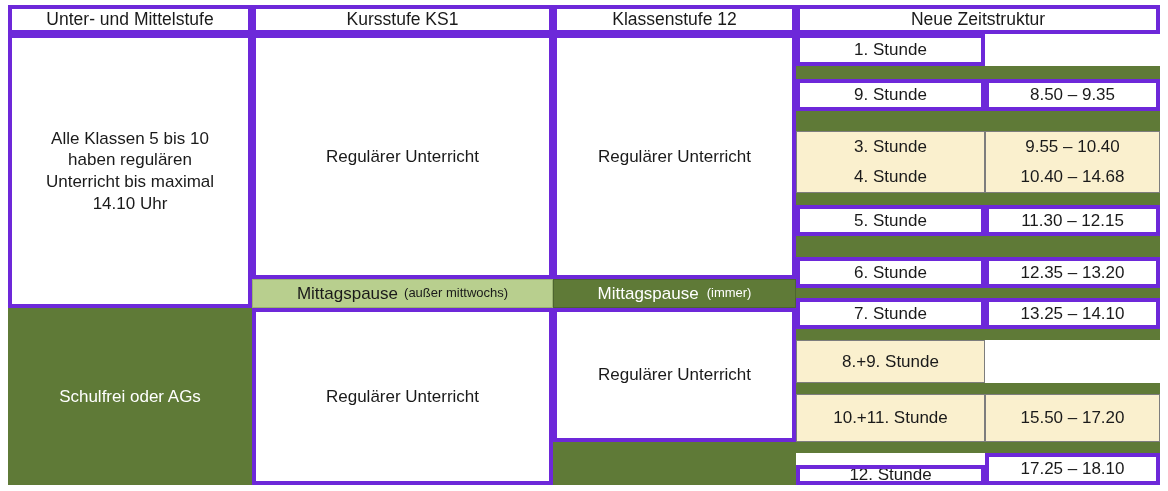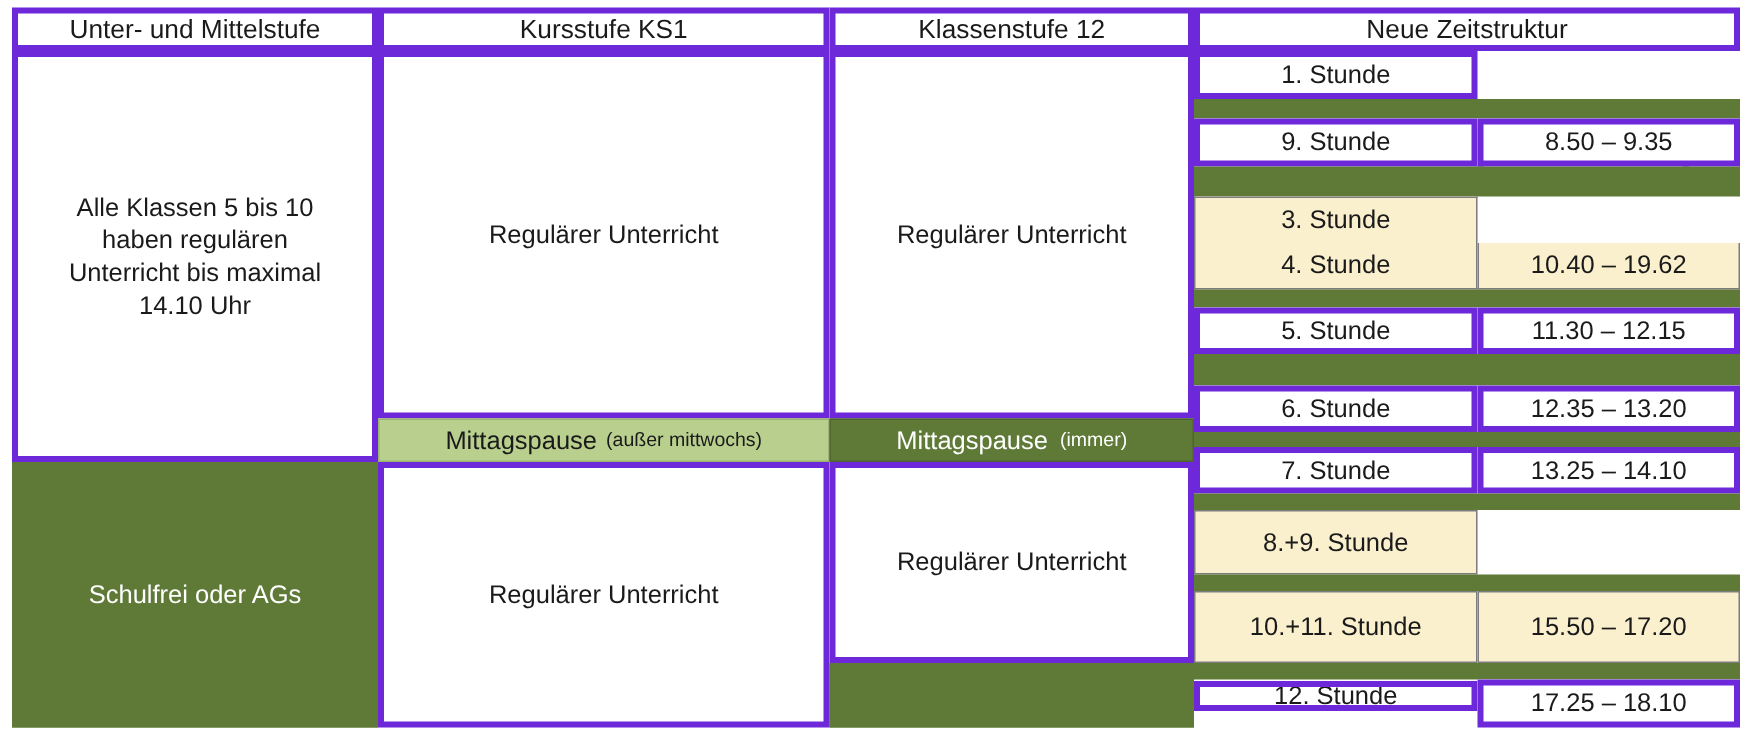--- a/index.html
+++ b/index.html
@@ -135,23 +135,24 @@
     <div class="cell" style="left:977px; top:36px; width:141px; height:32px;margin-top:44px;">8.00 –  8.45</div>
 
     <div class="break-bar" style="left:788px; top:61px; width:364px; height:13px;"></div>
 
     <div class="cell" style="left:788px; top:74px; width:189px; height:32px;">9. Stunde</div>
     <div class="cell" style="left:977px; top:74px; width:175px; height:32px;">8.50 –  9.35</div>
 
     <div class="break-bar" style="left:788px; top:106px; width:364px; height:20px;"></div>
 
     <div class="cell cream nb-bottom" style="left:788px; top:126px; width:189px; height:31px;">3. Stunde</div>
+    <div class="cell cream nb-bottom" style="left:977px; top:126px; width:175px; height:31px;">9.55 – 10.40</div>
 
     <div class="cell cream nb-top" style="left:788px; top:157px; width:189px; height:31px;">4. Stunde</div>
-    <div class="cell cream nb-top" style="left:977px; top:157px; width:175px; height:31px;">10.40 – 19.62</div>
+    <div class="cell cream nb-top" style="left:977px; top:157px; width:175px; height:31px;">10.40 – 14.68</div>
 
     <div class="break-bar" style="left:788px; top:188px; width:364px; height:12px;"></div>
 
     <div class="cell" style="left:788px; top:200px; width:189px; height:31px;">5. Stunde</div>
     <div class="cell" style="left:977px; top:200px; width:175px; height:31px;">11.30 – 12.15</div>
 
     <div class="break-bar" style="left:788px; top:231px; width:364px; height:21px;"></div>
 
     <div class="cell" style="left:788px; top:252px; width:189px; height:31px;">6. Stunde</div>
     <div class="cell" style="left:977px; top:252px; width:175px; height:31px;">12.35 – 13.20</div>
@@ -165,17 +166,17 @@
 
     <div class="cell cream" style="left:788px; top:335px; width:189px; height:43px;">8.+9. Stunde</div>
 
     <div class="break-bar" style="left:788px; top:378px; width:364px; height:11px;"></div>
 
     <div class="cell cream" style="left:788px; top:389px; width:189px; height:48px;">10.+11. Stunde</div>
     <div class="cell cream" style="left:977px; top:389px; width:175px; height:48px;">15.50 – 17.20</div>
 
     <div class="break-bar" style="left:788px; top:437px; width:364px; height:11px;"></div>
 
-    <div class="cell" style="left:788px; top:449px; width:189px; height:20px;">12. Stunde</div>
+    <div class="cell" style="left:788px; top:460px; width:189px; height:20px;">12. Stunde</div>
     <div class="cell" style="left:977px; top:448px; width:175px; height:32px;">17.25 – 18.10</div>
 
   </div>
 </div>
 
 </body></html>

